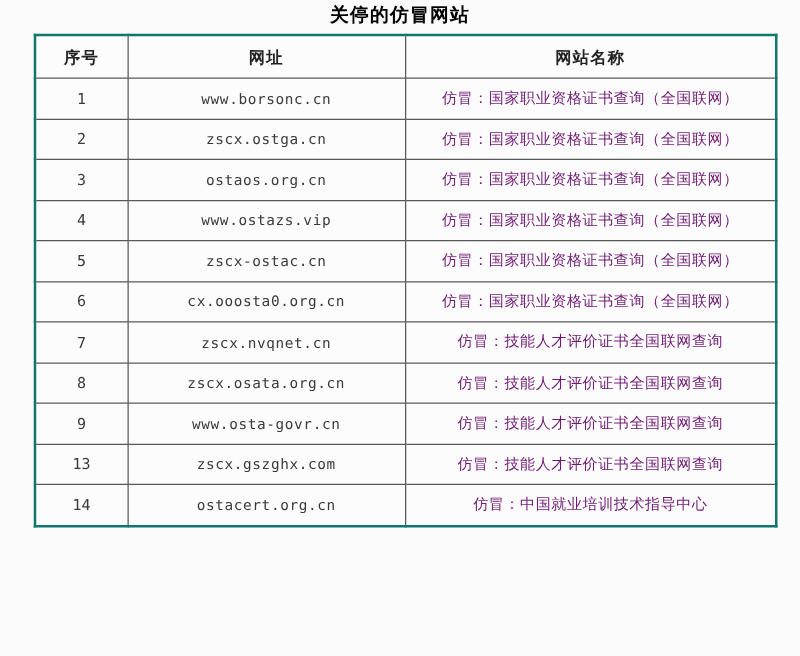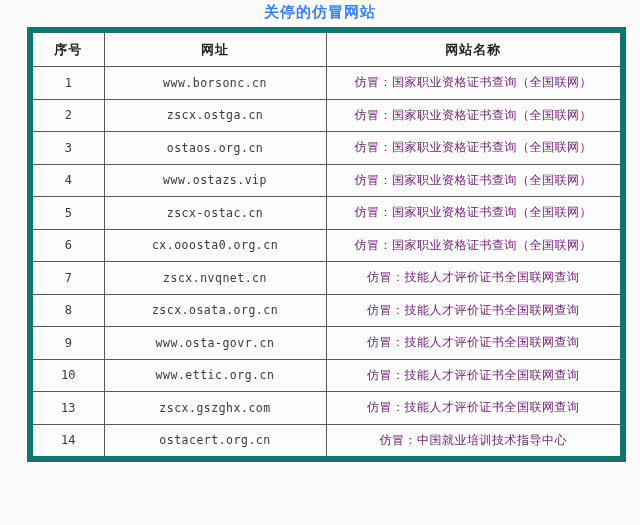--- a/index.html
+++ b/index.html
@@ -21,32 +21,32 @@
   }
   .doc-title {
     margin: 0;
     position: absolute;
     top: 3px;
     left: 0;
     width: 100%;
     text-align: center;
     font-size: 15px;
     font-weight: bold;
-    color: #3b82f6;
+    color: #000000;
     letter-spacing: 1px;
   }
   table.fake-sites {
     position: absolute;
     left: 27px;
     top: 27px;
     width: 593px;
     border-collapse: collapse;
     table-layout: fixed;
     background: #fcfcfc;
-    border: 6px solid #0f766e;
+    border: 2px solid #0f766e;
   }
   table.fake-sites col.c-no   { width: 74px; }
   table.fake-sites col.c-url  { width: 222px; }
   table.fake-sites col.c-name { width: 297px; }
   table.fake-sites th,
   table.fake-sites td {
     border: 1px solid #585858;
     text-align: center;
     vertical-align: middle;
     padding: 0;
@@ -143,25 +143,20 @@
           <td class="col-no">8</td>
           <td class="col-url">zscx.osata.org.cn</td>
           <td class="col-name">仿冒：技能人才评价证书全国联网查询</td>
         </tr>
         <tr>
           <td class="col-no">9</td>
           <td class="col-url">www.osta-govr.cn</td>
           <td class="col-name">仿冒：技能人才评价证书全国联网查询</td>
         </tr>
         <tr>
-          <td class="col-no">10</td>
-          <td class="col-url">www.ettic.org.cn</td>
-          <td class="col-name">仿冒：技能人才评价证书全国联网查询</td>
-        </tr>
-        <tr>
           <td class="col-no">13</td>
           <td class="col-url">zscx.gszghx.com</td>
           <td class="col-name">仿冒：技能人才评价证书全国联网查询</td>
         </tr>
         <tr>
           <td class="col-no">14</td>
           <td class="col-url">ostacert.org.cn</td>
           <td class="col-name">仿冒：中国就业培训技术指导中心</td>
         </tr>
       </tbody>

